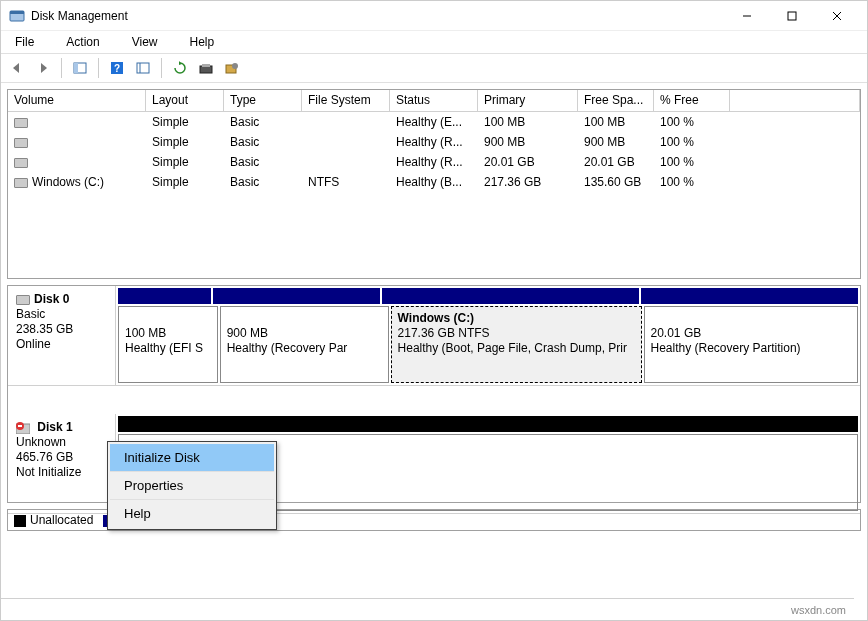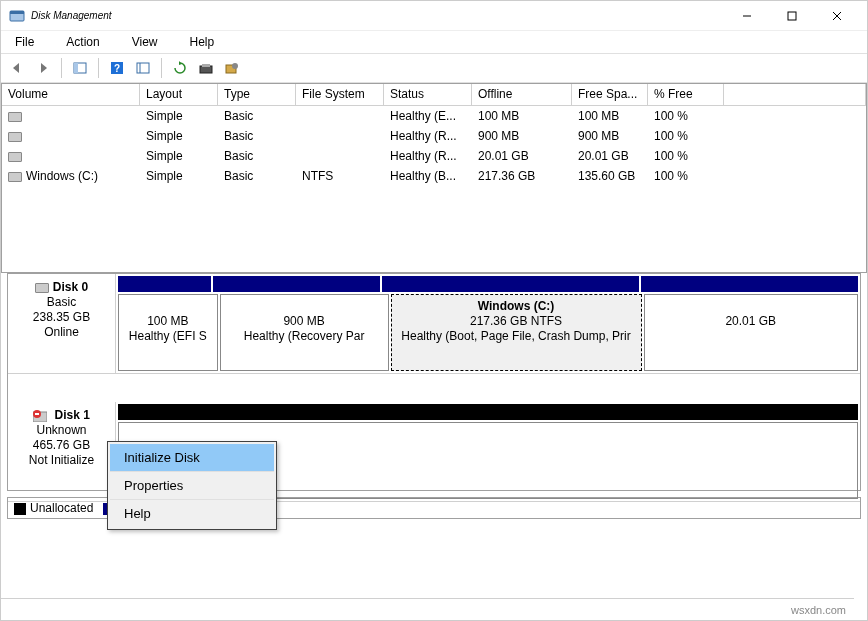--- a/index.html
+++ b/index.html
@@ -20,32 +20,32 @@
   display: flex;
   align-items: center;
   padding: 0 8px;
   border-bottom: 1px solid #eee;
 }
 .titlebar .app-icon {
   width: 16px; height: 16px;
   margin-right: 6px;
   display: inline-flex; align-items: center; justify-content: center;
 }
-.title-text { flex: 1; font-size: 10px; font-style: italic; }
+.title-text { flex: 1; font-size: 12px; }
 .winbtn { width: 45px; height: 28px; display: flex; align-items: center; justify-content: center; }
 .menubar { height: 22px; display: flex; align-items: center; padding: 0 6px; gap: 16px; }
 .menu-item { padding: 2px 8px; }
 .toolbar {
   height: 30px; display: flex; align-items: center; padding: 0 4px; gap: 2px;
   border-top: 1px solid #e0e0e0; border-bottom: 1px solid #e0e0e0;
 }
 .tb-btn { width: 24px; height: 24px; display: flex; align-items: center; justify-content: center; border: 1px solid transparent; }
 .tb-sep { width: 1px; height: 20px; background: #ccc; margin: 0 4px; }
 .volume-pane {
-  margin: 0;
+  margin: 6px;
   border: 1px solid #a0a0a0;
   height: 190px;
   overflow: hidden;
   background: #fff;
 }
 .vol-header { display: flex; height: 22px; border-bottom: 1px solid #d0d0d0; }
 .vol-header .colh {
   border-right: 1px solid #d0d0d0;
   padding: 3px 6px;
   background: #fff;
@@ -53,21 +53,20 @@
   overflow: hidden; white-space: nowrap; text-overflow: ellipsis;
 }
 .vol-row { display: flex; height: 20px; align-items: center; }
 .vol-row .cell { padding: 0 6px; overflow: hidden; white-space: nowrap; text-overflow: ellipsis; }
 .disk-pane {
   margin: 0 6px 6px 6px;
   border: 1px solid #a0a0a0;
   background: #fff;
   height: 218px;
   position: relative;
-  text-align: center;
 }
 .disk-row { display: flex; border-bottom: 1px solid #d0d0d0; height: 100px; }
 .disk-row.short { height: 100px; margin-top: 28px; }
 .disk-info {
   width: 108px; padding: 6px 8px; font-size: 12px; line-height: 15px;
   border-right: 1px solid #d0d0d0;
 }
 .disk-info .dname { font-weight: bold; }
 .parts { flex: 1; display: flex; flex-direction: column; padding: 2px; }
 .parts-bar { height: 16px; display: flex; }
@@ -198,21 +197,21 @@
     </div>
 </div>
 
 <div class="volume-pane">
   <div class="vol-header">
     <div class="colh col-volume">Volume</div>
     <div class="colh col-layout">Layout</div>
     <div class="colh col-type">Type</div>
     <div class="colh col-fs">File System</div>
     <div class="colh col-status">Status</div>
-    <div class="colh col-cap">Offline</div>
+    <div class="colh col-cap">Primary</div>
     <div class="colh col-free">Free Spa...</div>
     <div class="colh col-pct">% Free</div>
     <div class="colh col-rest"></div>
   </div>
   <div class="vol-row">
     <div class="cell col-volume"><span class="disk-icon"></span><span></span></div>
     <div class="cell col-layout">Simple</div>
     <div class="cell col-type">Basic</div>
     <div class="cell col-fs"></div>
     <div class="cell col-status">Healthy (E...</div>
@@ -279,20 +278,21 @@
           <div>Healthy (Recovery Par</div>
         </div>
         <div class="part-box sel" style="flex:260">
           <div style="font-weight:bold">Windows  (C:)</div>
           <div>217.36 GB NTFS</div>
           <div>Healthy (Boot, Page File, Crash Dump, Prir</div>
         </div>
         <div class="part-box" style="flex:220">
           <div>&nbsp;</div>
           <div>20.01 GB</div>
+          <div>Healthy (Recovery Partition)</div>
         </div>
       </div>
     </div>
   </div>
   <div class="disk-row short">
     <div class="disk-info">
       <div>
         <span style="display:inline-block;vertical-align:middle;margin-right:4px">
           <svg width="14" height="12">
               <rect x="0" y="2" width="14" height="10" fill="#ccc" stroke="#888"></rect>

